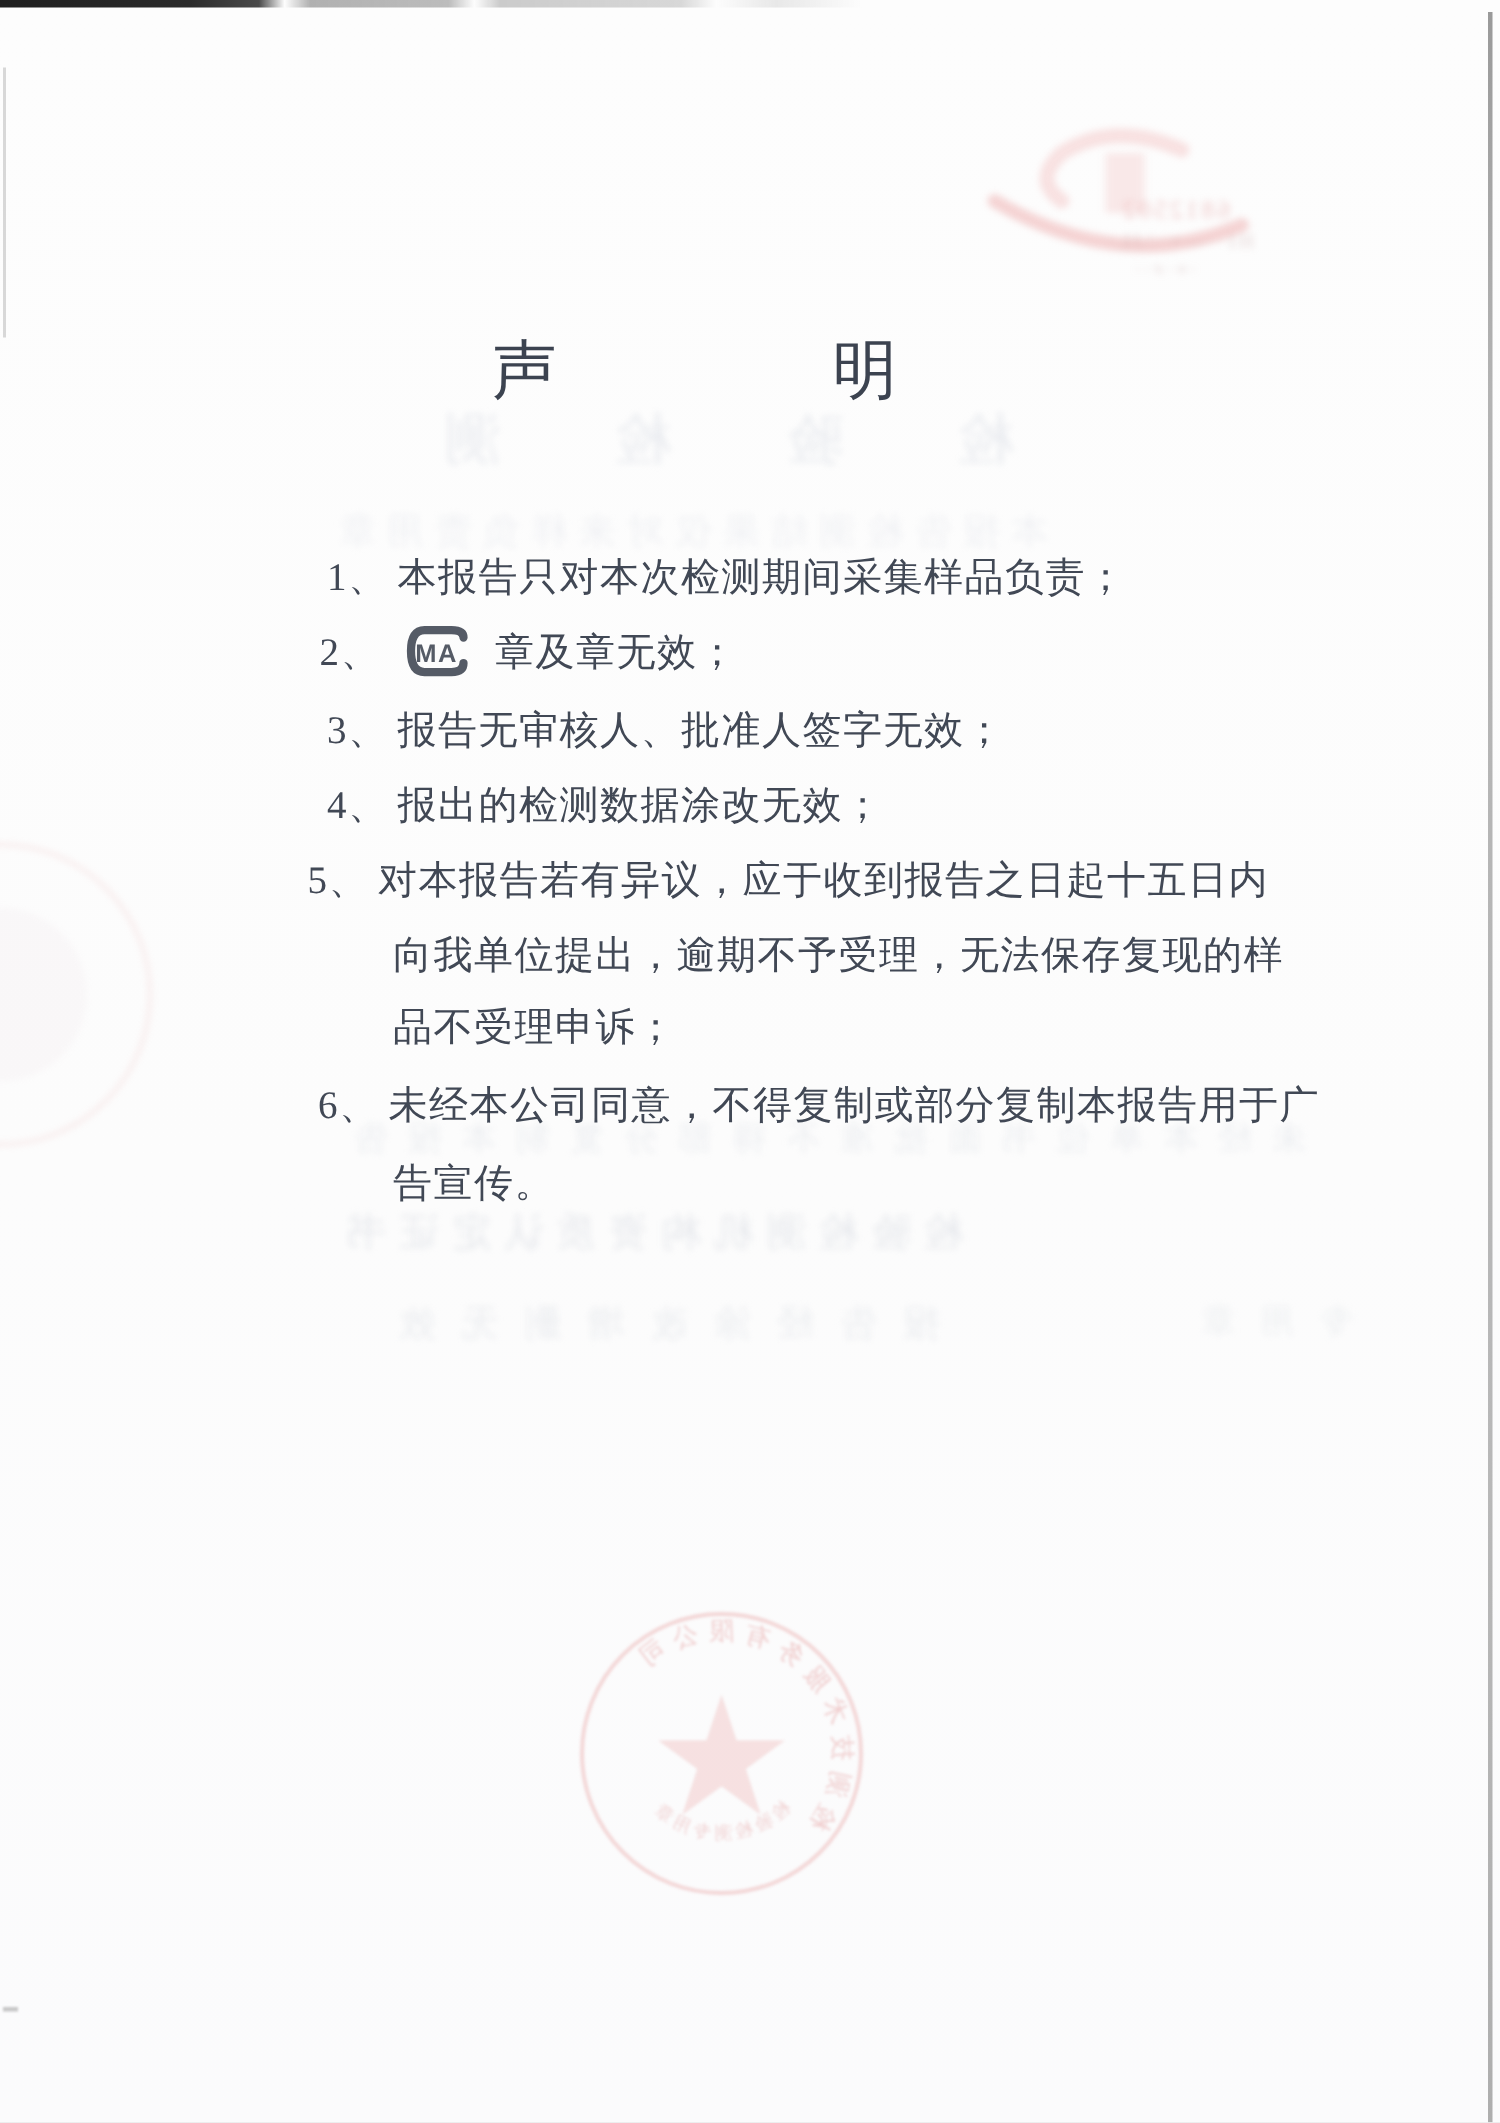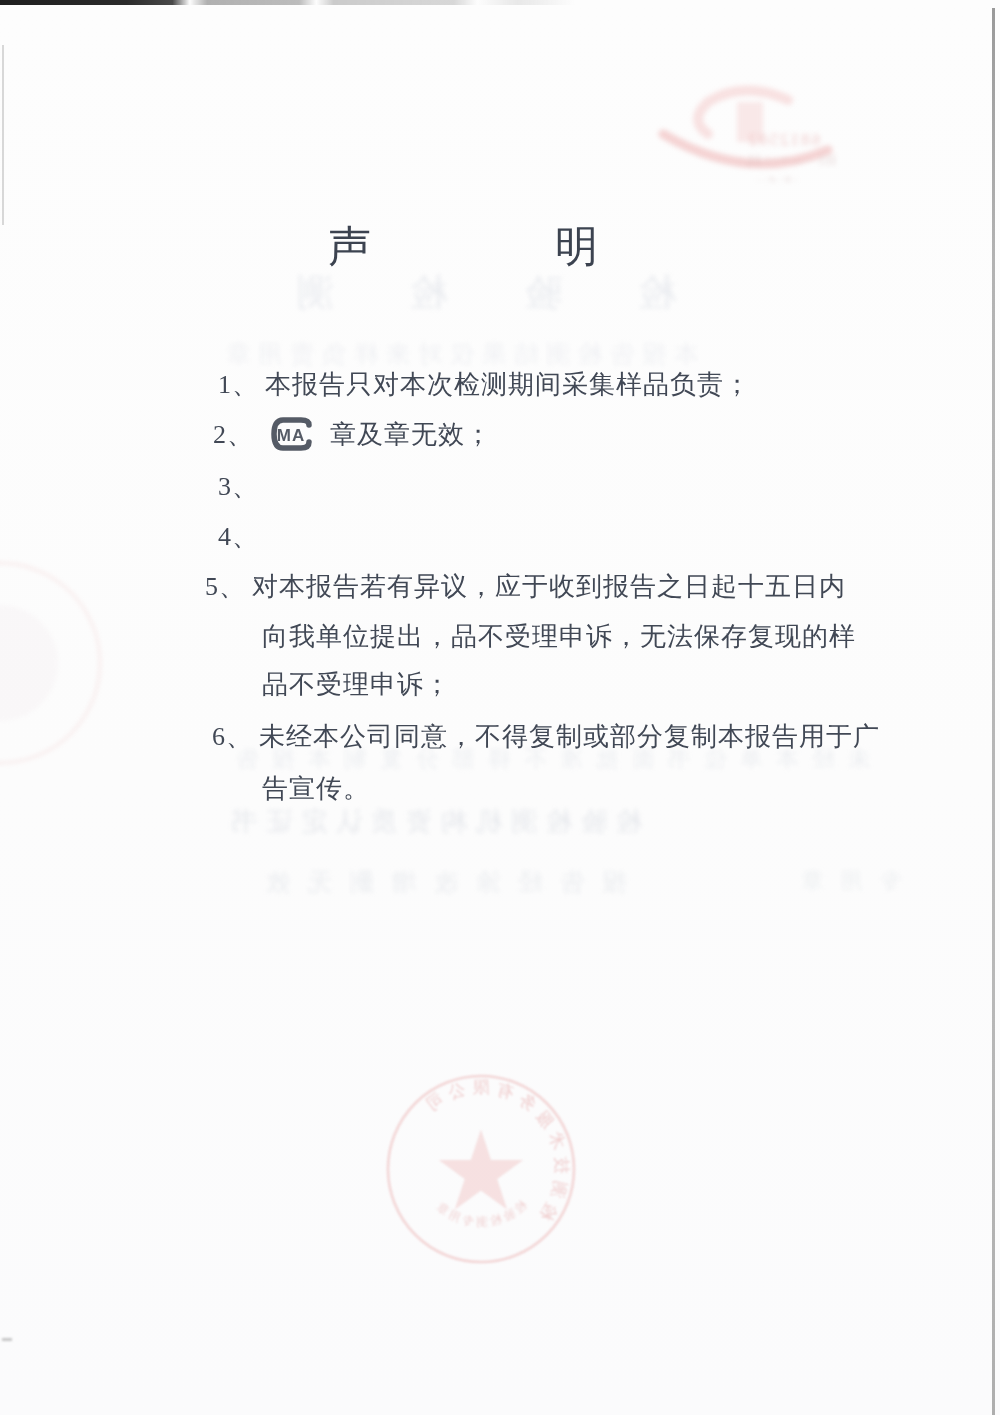--- a/index.html
+++ b/index.html
@@ -110,32 +110,34 @@
       <svg width="46" height="36" viewBox="0 0 46 36">
         <path d="M 39 9 Q 39 4 31 4 L 13 4 Q 4 4 4 18 Q 4 32 13 32 L 31 32 Q 39 32 39 26" fill="none" stroke="#555b66" stroke-width="5.5" stroke-linecap="round"></path>
         <text x="21" y="25" text-anchor="middle" font-family="Liberation Sans, DejaVu Sans, sans-serif" font-size="17" font-weight="bold" fill="#555b66">MA</text>
       </svg>
     </span>
     <span>章及章无效；</span>
   </div>
 
   <div class="line" style="left:218px;top:470px;">
     <span class="num">3、</span>
+    <span>报告无审核人、批准人签字无效；</span>
   </div>
 
   <div class="line" style="left:218px;top:520px;">
     <span class="num">4、</span>
+    <span>报出的检测数据涂改无效；</span>
   </div>
 
   <div class="line" style="left:205px;top:570px;">
     <span class="num">5、</span>
     <span>对本报告若有异议，应于收到报告之日起十五日内</span>
   </div>
   <div class="line" style="left:262px;top:620px;">
-    <span>向我单位提出，品不受理申诉，无法保存复现的样</span>
+    <span>向我单位提出，逾期不予受理，无法保存复现的样</span>
   </div>
   <div class="line" style="left:262px;top:668px;text-align:right;">
     <span>品不受理申诉；</span>
   </div>
 
   <div class="line" style="left:212px;top:720px;">
     <span class="num">6、</span>
     <span>未经本公司同意，不得复制或部分复制本报告用于广</span>
   </div>
   <div class="line" style="left:262px;top:772px;font-family:Liberation Serif, serif;">

